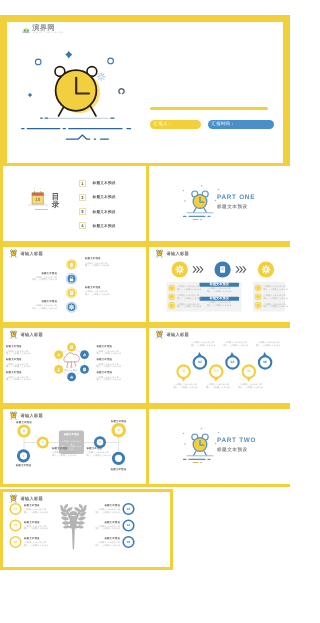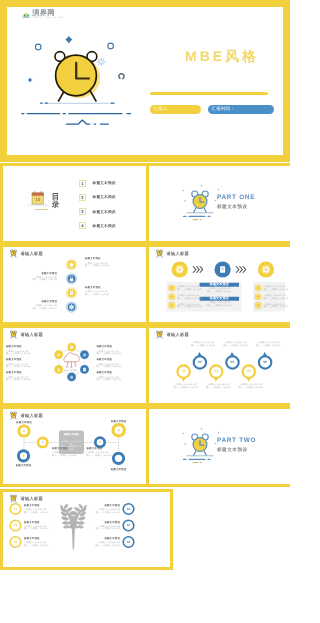--- a/index.html
+++ b/index.html
@@ -2,21 +2,21 @@
 <html><head>
 <meta charset="utf-8">
 <title>MBE</title>
 <style>
   html,body{margin:0;padding:0;}
   *{-webkit-font-smoothing:antialiased;text-rendering:geometricPrecision;}
   body{width:290px;height:623px;background:#ffffff;
        font-family:"Liberation Sans",sans-serif;overflow:hidden;}
   .deck{position:relative;width:290px;height:623px;background:#fff;}
   .slide{position:absolute;background:#fff;box-sizing:border-box;overflow:hidden;}
-  .slide.big{left:0;top:0;width:290px;height:162px;}
+  .slide.big{left:0;top:15px;width:290px;height:162px;}
   .slide.sm{width:173px;height:81px;}
   .frame{position:absolute;left:0;top:0;right:0;bottom:0;box-sizing:border-box;
          border:3px solid #F2D03C;pointer-events:none;}
   .slide.big>.frame{border-width:7px;}
   .c{position:absolute;}
   svg{display:block;overflow:visible;}
   .txt{position:absolute;white-space:nowrap;line-height:1;}
 
   
   .logo{position:absolute;left:22px;top:9px;width:40px;height:12px;}
@@ -129,21 +129,20 @@
           <path d="M112.0 83.6 L115.6 83.6"></path>
         </g>
         <g stroke="#2A659C" stroke-width="1.3" stroke-linecap="round" stroke-linejoin="round" fill="none">
           <path d="M51.4 94.2 L63.0 94.2 L67.4 90.1 L71.8 94.2 L74.7 94.2"></path>
           <path d="M79.3 94.2 L80.5 94.2"></path>
             <path d="M85.6 94.2 L93.3 94.2"></path>
         </g>
       </g>
     </svg>
 
-    <div class="txt t1">MBE风格</div>
     <div class="c ul"></div>
     <div class="pill py">
       <span>汇报人：</span>
     </div>
     <div class="pill pb">
       <span>汇报时间：</span>
     </div>
   </div>
 
   <div class="slide sm" style="left:0;top:163px">

